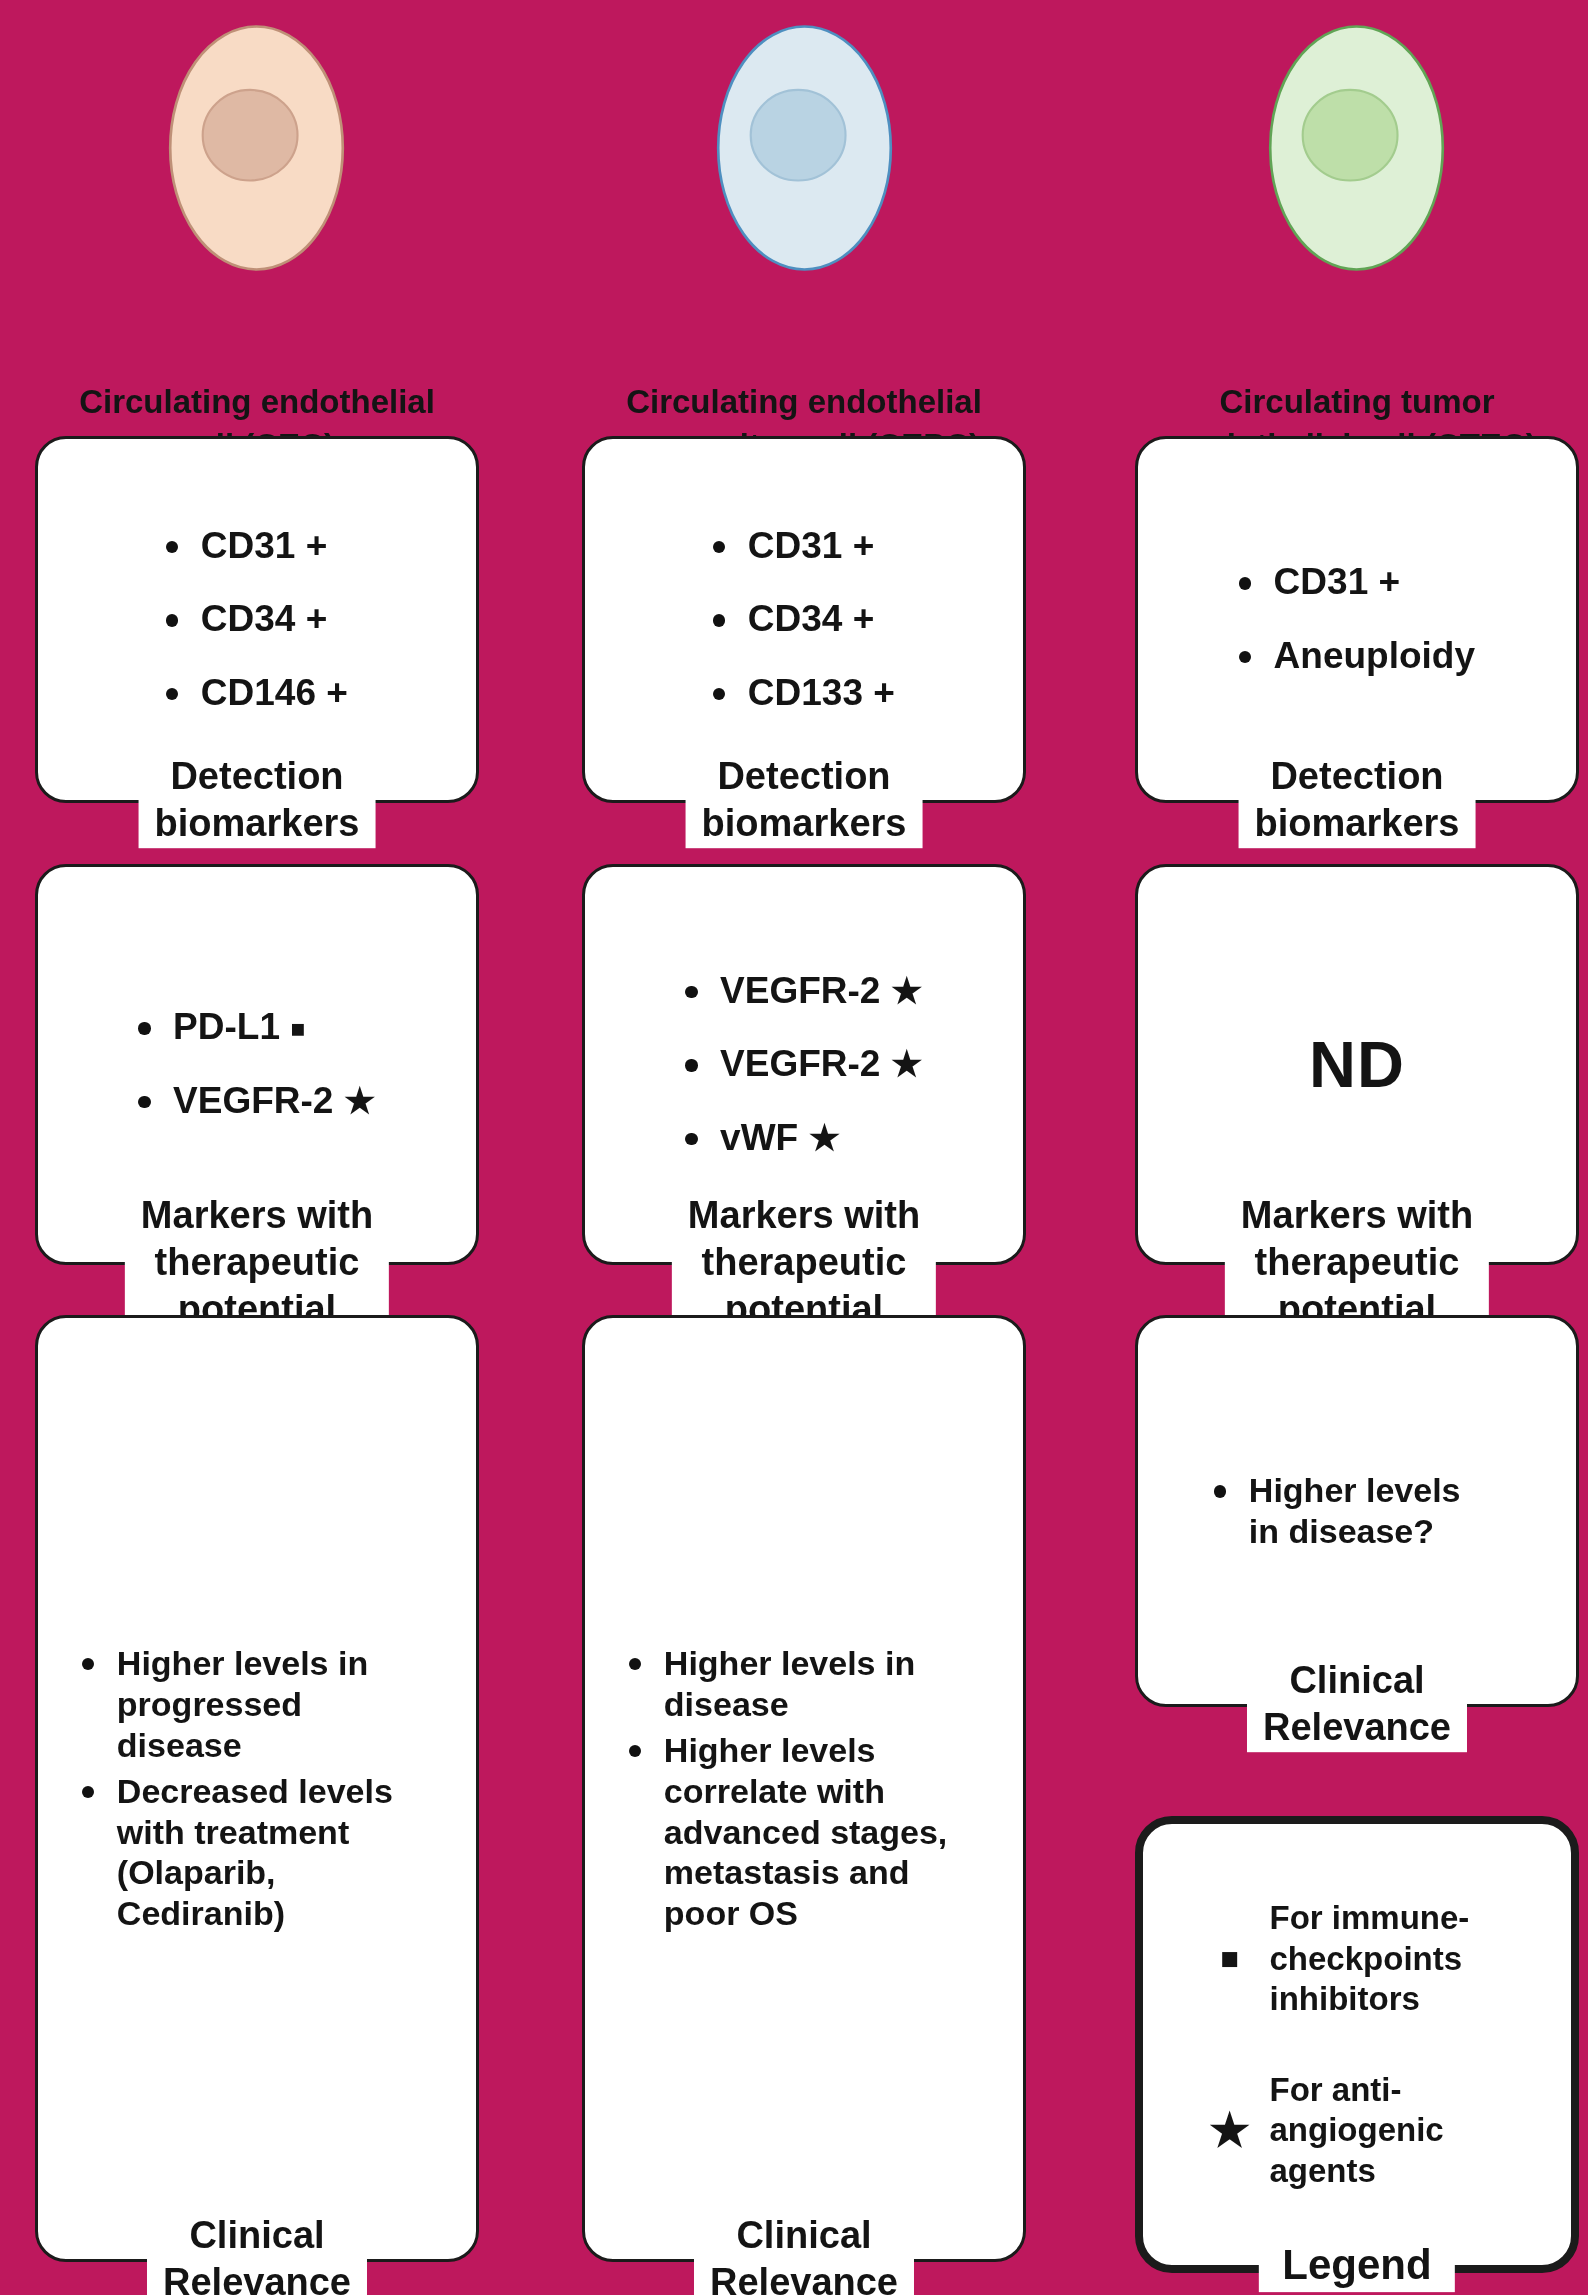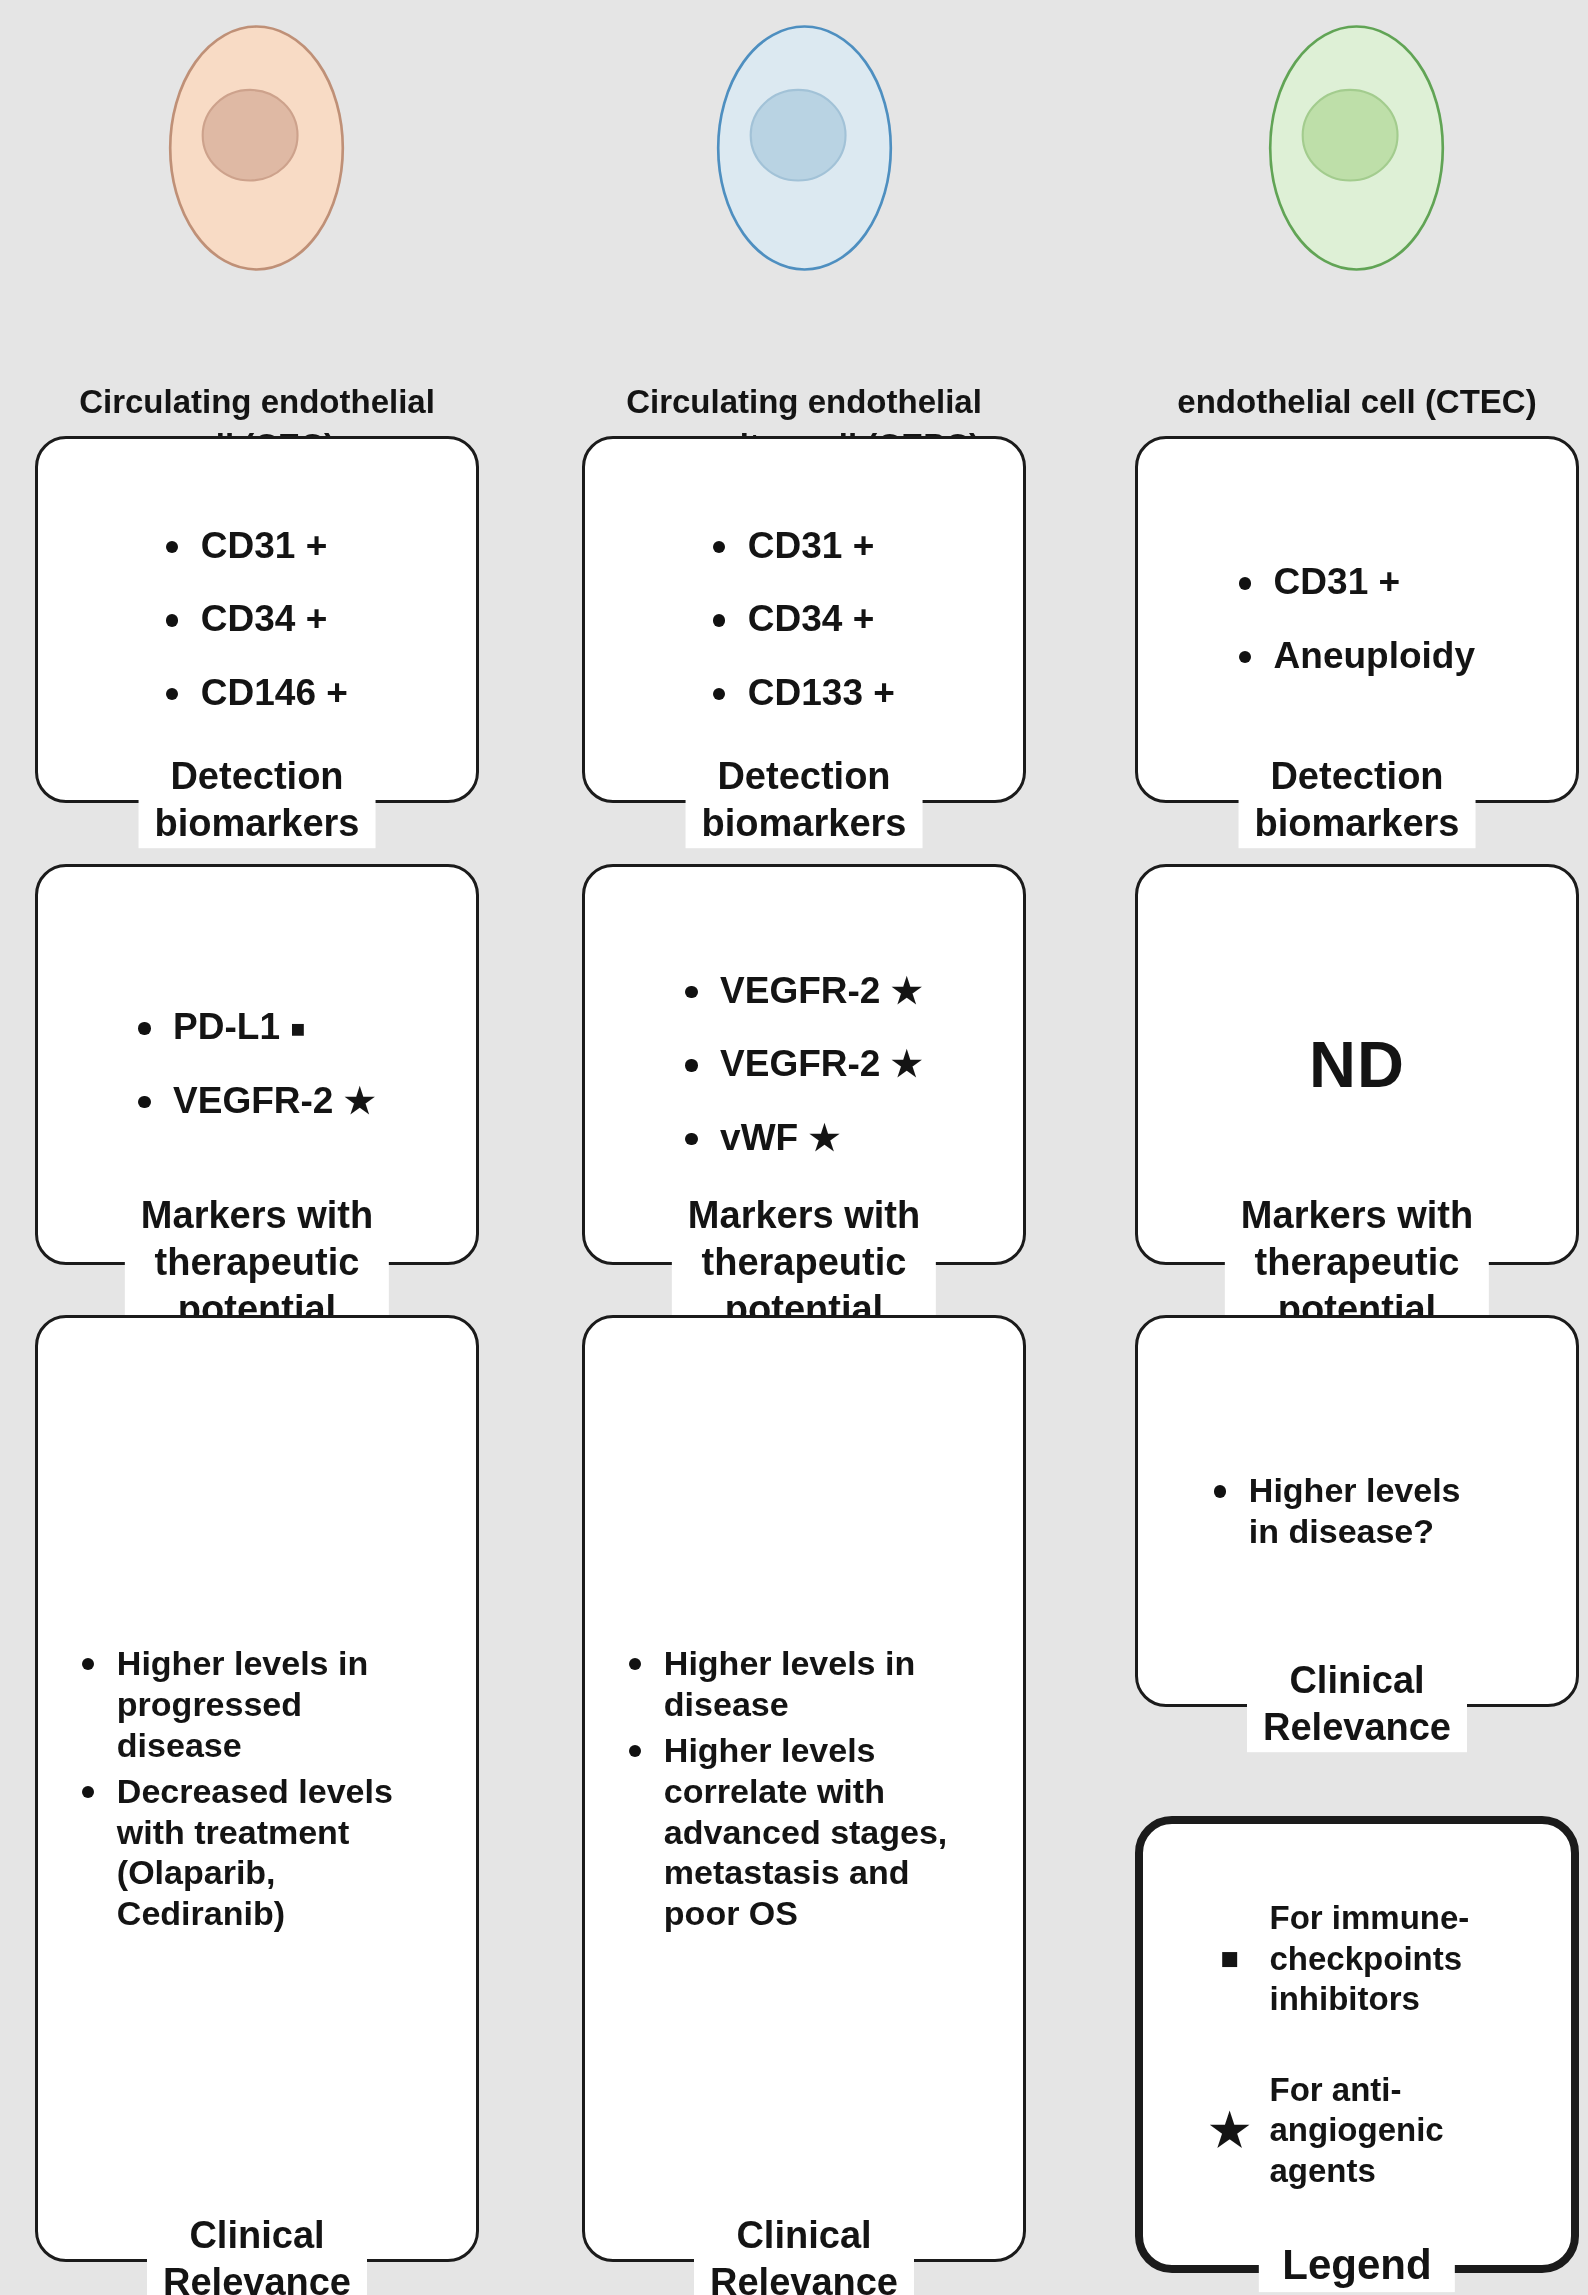--- a/index.html
+++ b/index.html
@@ -1,17 +1,17 @@
 <!DOCTYPE html>
 <html style="font-size:8.5px"><head>
 <meta charset="utf-8">
 <style>
   html,body{margin:0;padding:0;background:#ffffff;}
   .page{
-    position:relative;width:1589px;height:2295px;background:#e5e5e5;
+    position:relative;width:1589px;height:2295px;background:#be185d;
     font-family:"Liberation Sans", sans-serif;font-weight:700;color:#141414;
     overflow:hidden;
   }
   
   .cell-svg{position:absolute;top:22.4px;width:179px;height:252px;}
   .cell-c0{left:167px}.cell-c1{left:715px}.cell-c2{left:1267px}
   
   .col-header{position:absolute;top:380px;width:444px;text-align:center;
     font-size:33px;line-height:1.32;}
   .h-c0{left:35px}.h-c1{left:582px}.h-c2{left:1135px}
@@ -77,20 +77,21 @@
 
   <div class="col-header h-c0">
     <div>Circulating endothelial</div>
     <div>cell (CEC)</div>
   </div>
   <div class="col-header h-c1">
     <div>Circulating endothelial</div>
     <div>progenitor cell (CEPC)</div>
   </div>
   <div class="col-header h-c2">
+    <div>Circulating tumor</div>
     <div>endothelial cell (CTEC)</div>
   </div>
 
   <div class="box row1 c0">
     <ul class="blist big-items gap-lg">
       <li class="item">
         <span class="dot"></span>
         <span class="txt">CD31 +</span>
         </li>
       <li class="item">

